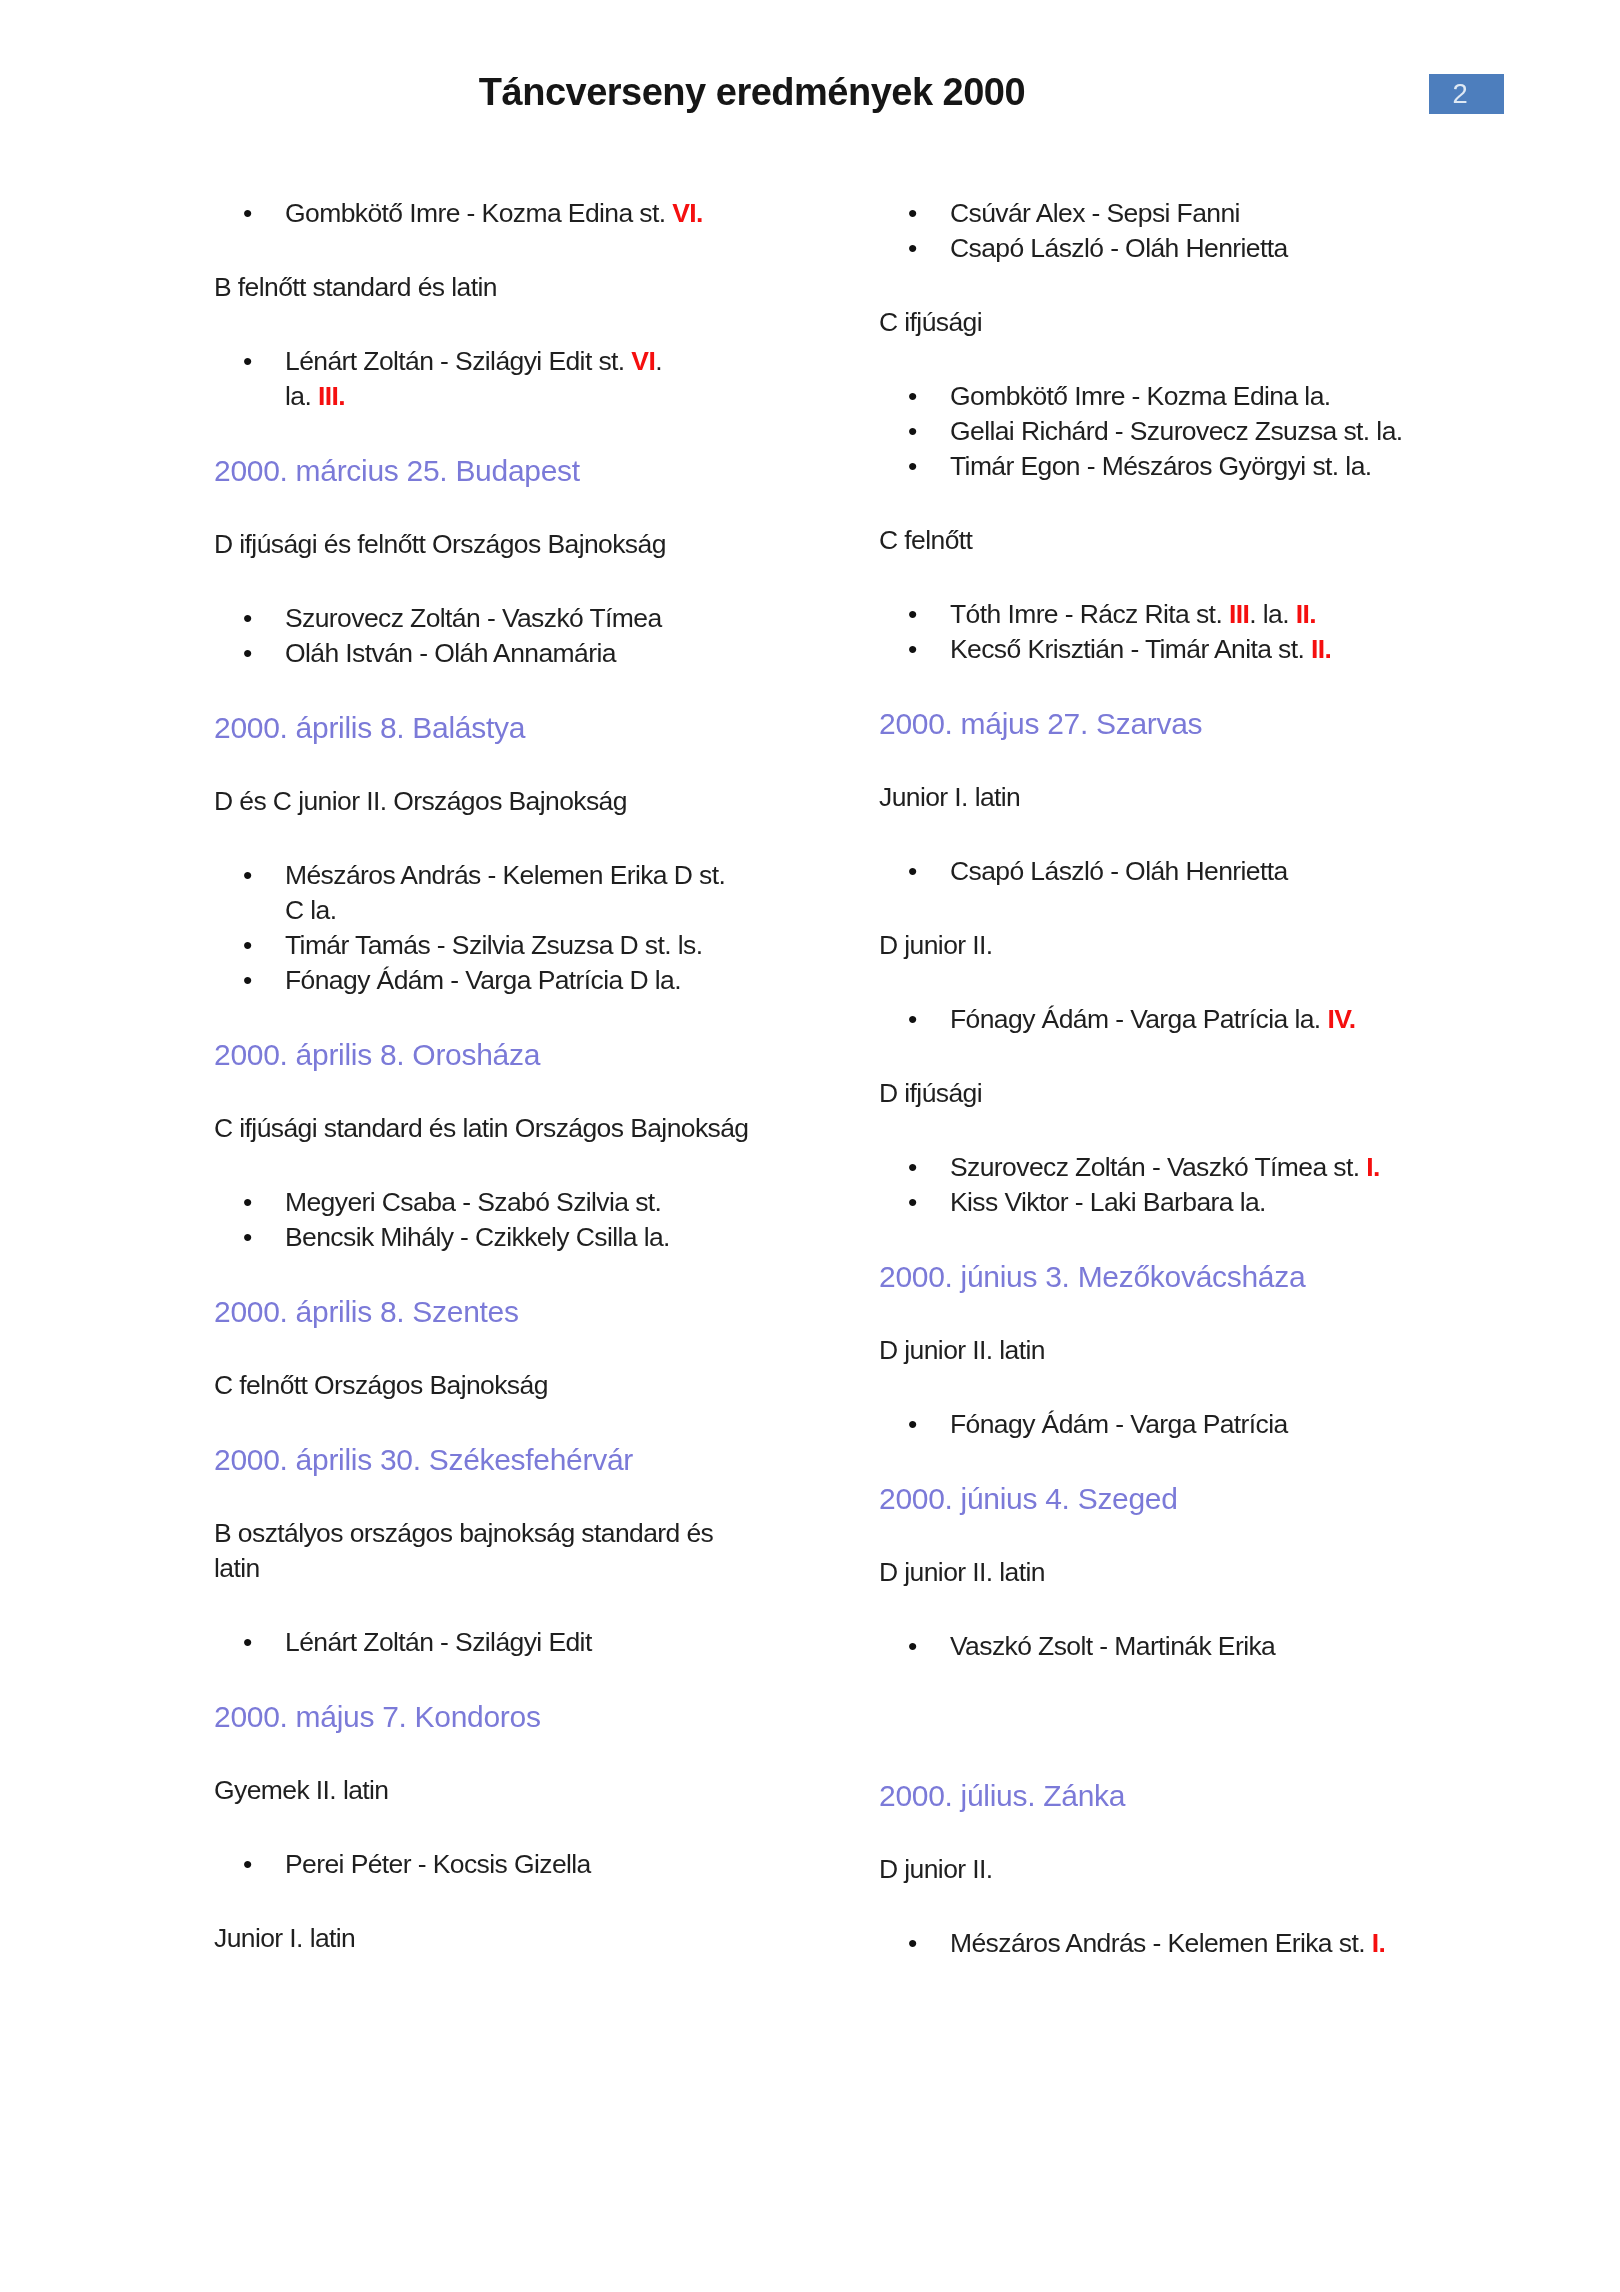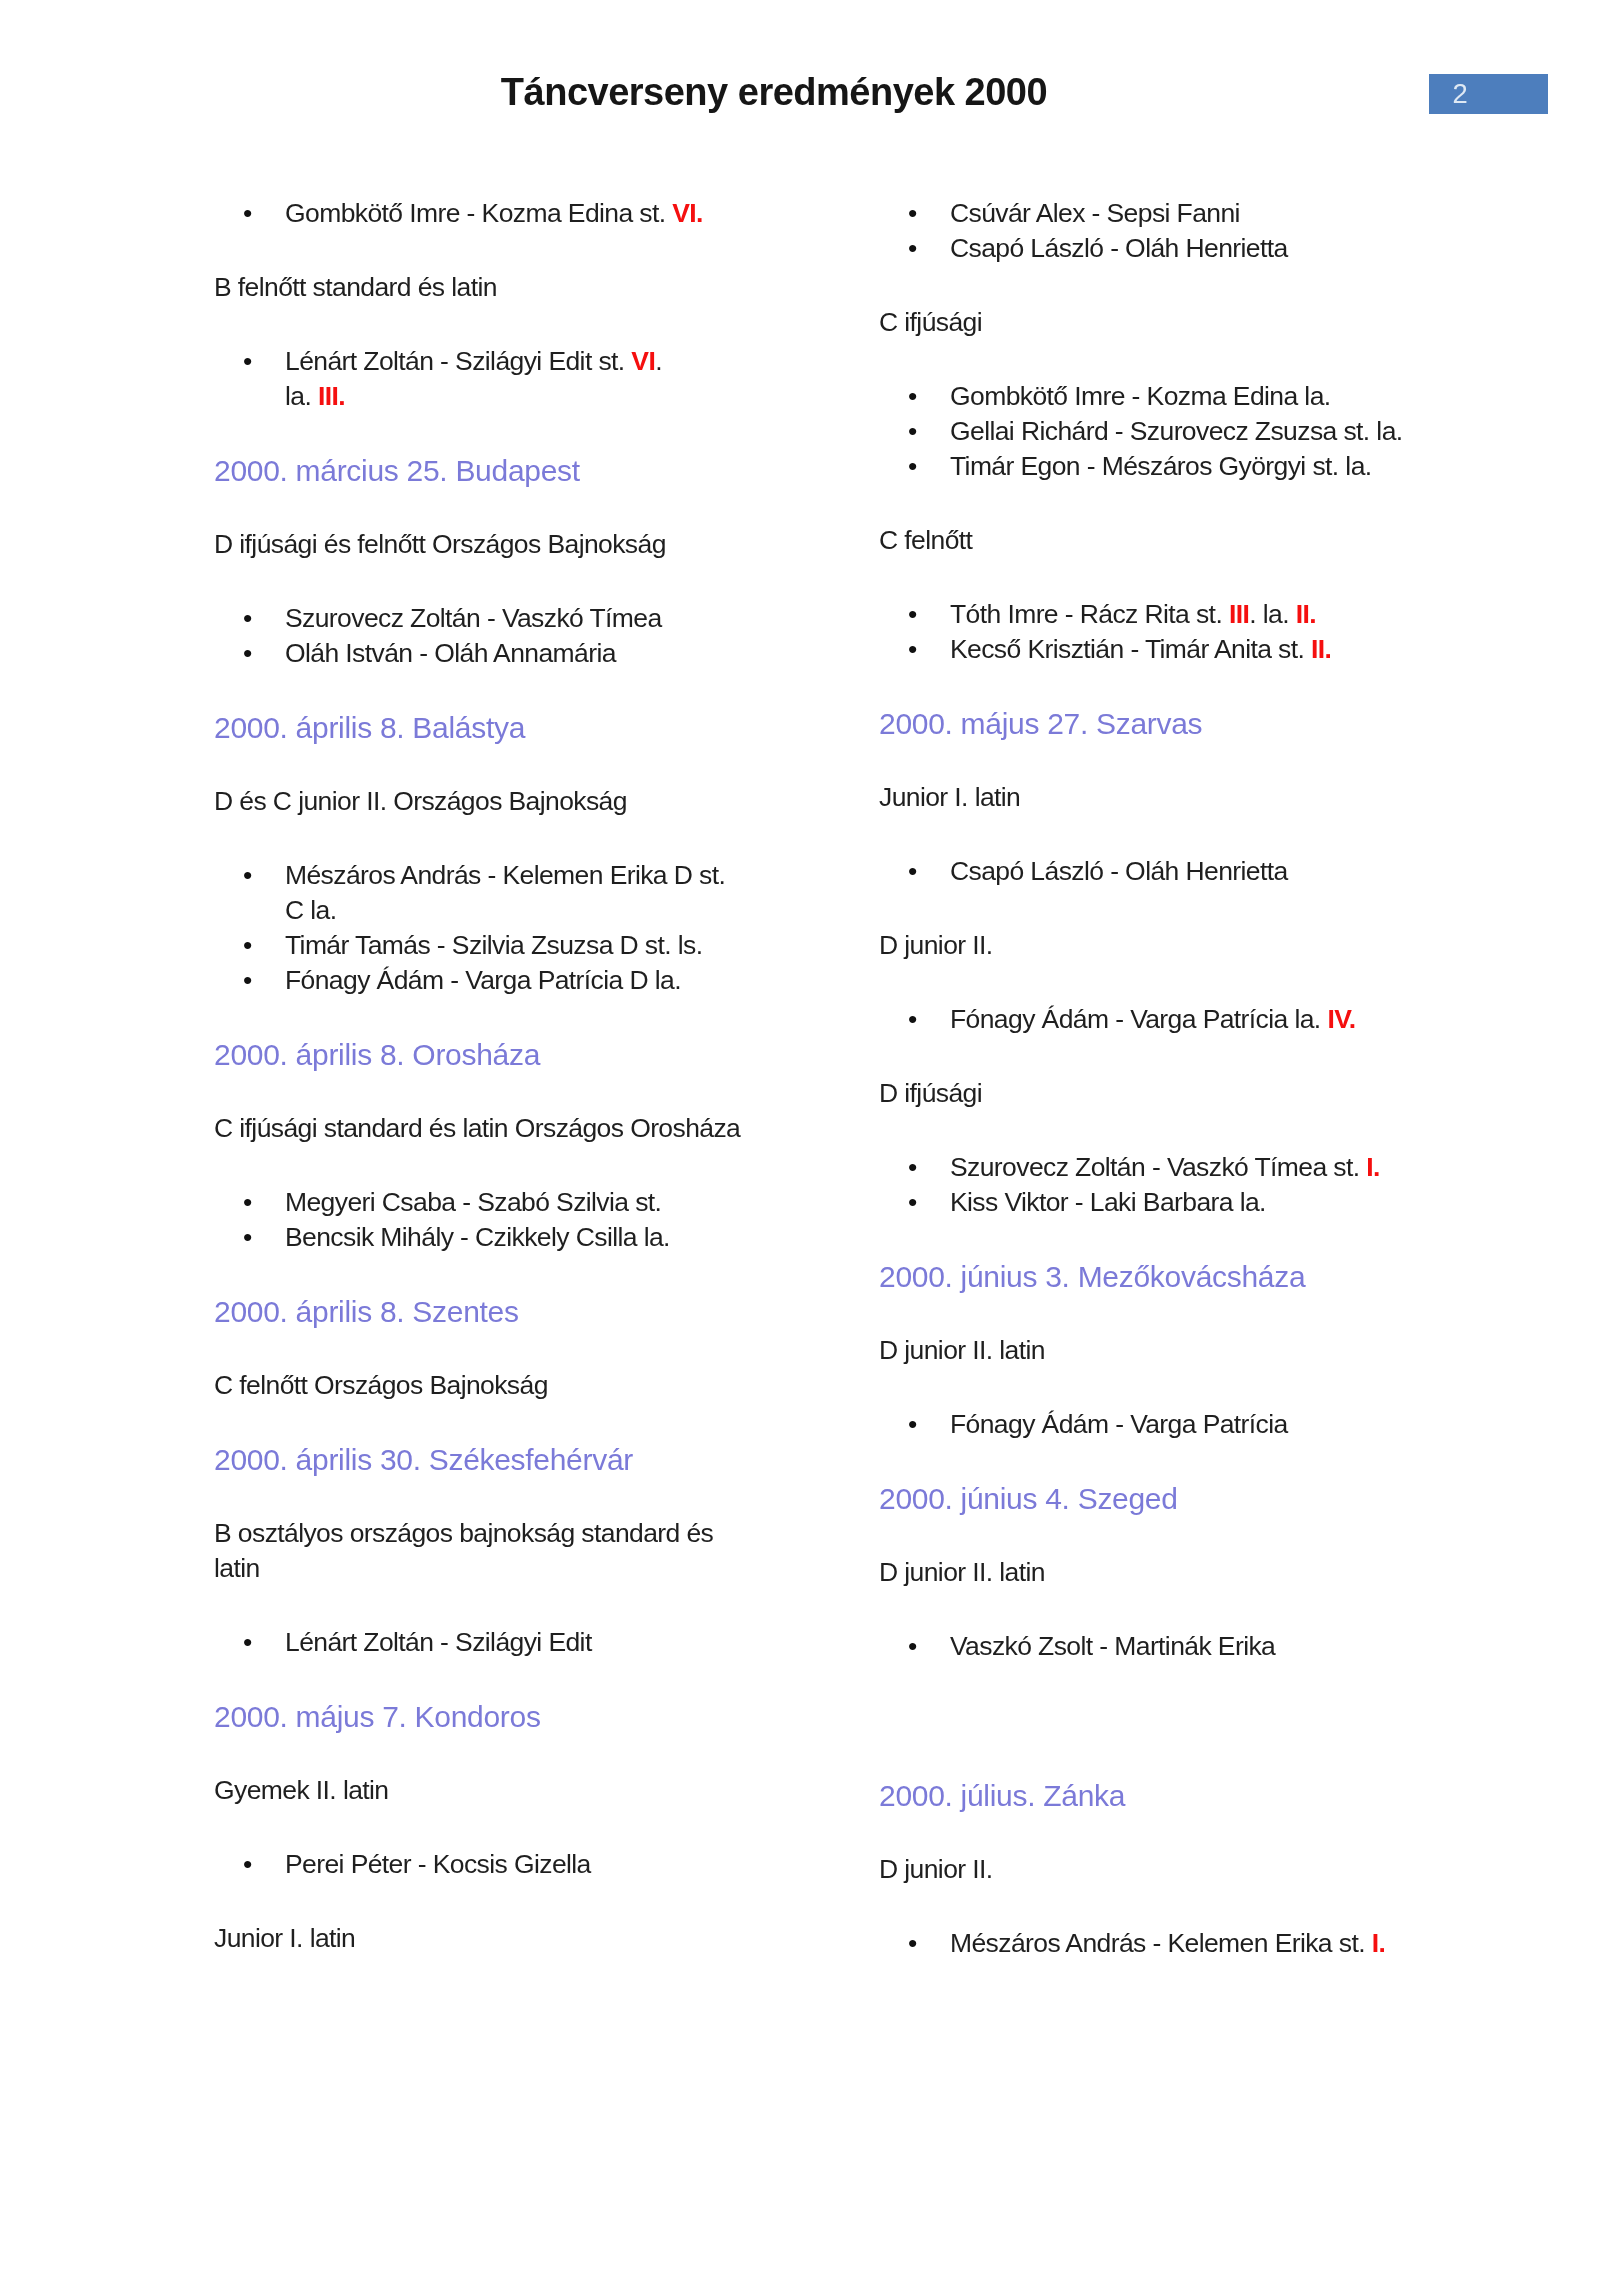--- a/index.html
+++ b/index.html
@@ -12,21 +12,20 @@
   }
   html,body{margin:0;padding:0;background:#ffffff;}
   .page{
     position:relative;
     width:1504px;
     height:2293px;
     background:#ffffff;
     overflow:hidden;
     font-family:"Liberation Sans","DejaVu Sans",sans-serif;
     color:var(--body-text);
-    padding-left:44px;
   }
   .doc-title{
     position:absolute;
     top:71px; left:0; width:100%;
     text-align:center;
     font-size:38px;
     font-weight:bold;
     letter-spacing:-0.5px;
     color:#161616;
   }
@@ -104,21 +103,21 @@
         <li><span>Oláh István - Oláh Annamária</span></li>
       </ul>
       <div class="h"><span>2000. április 8. Balástya</span></div>
       <div class="p"><span>D és C junior II. Országos Bajnokság</span></div>
       <ul>
         <li><span>Mészáros András - Kelemen Erika D st. </span><br><span>C la.</span></li>
         <li><span>Timár Tamás - Szilvia Zsuzsa D st. ls.</span></li>
         <li><span>Fónagy Ádám - Varga Patrícia D la.</span></li>
       </ul>
       <div class="h"><span>2000. április 8. Orosháza</span></div>
-      <div class="p"><span>C ifjúsági standard és latin Országos Orosháza</span></div>
+      <div class="p"><span>C ifjúsági standard és latin Országos Bajnokság</span></div>
       <ul>
         <li><span>Megyeri Csaba - Szabó Szilvia st.</span></li>
         <li><span>Bencsik Mihály - Czikkely Csilla la.</span></li>
       </ul>
       <div class="h"><span>2000. április 8. Szentes</span></div>
       <div class="p"><span>C felnőtt Országos Bajnokság</span></div>
       <div class="h"><span>2000. április 30. Székesfehérvár</span></div>
       <div class="p"><span>B osztályos országos bajnokság standard és </span><br><span>latin</span></div>
       <ul>
         <li><span>Lénárt Zoltán - Szilágyi Edit</span></li>

